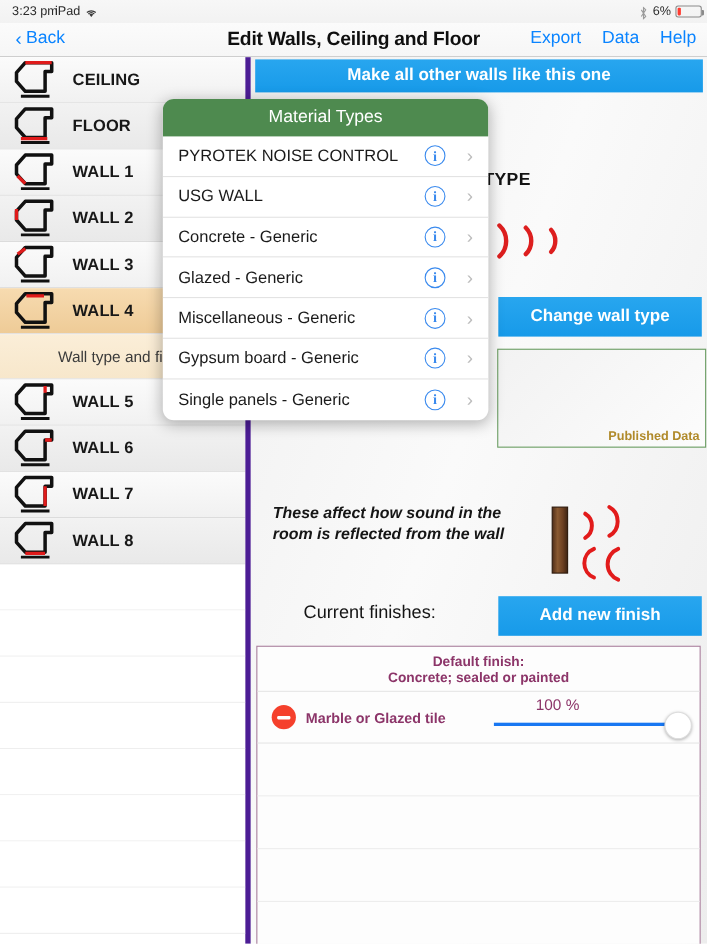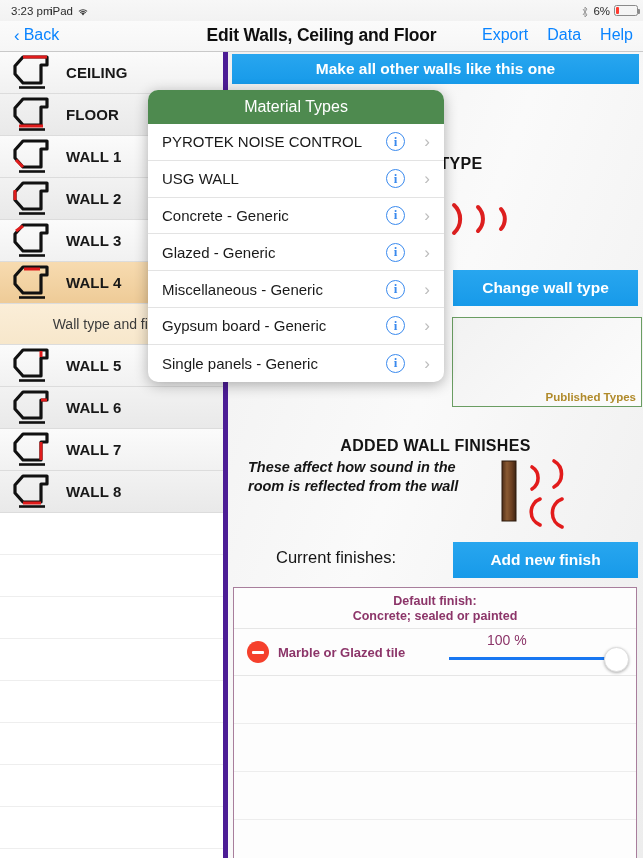--- a/index.html
+++ b/index.html
@@ -350,24 +350,23 @@
         <path d="M152 33 A17 17 0 0 1 152 57" stroke="#dd1f1f" stroke-width="4" fill="none" stroke-linecap="round"></path>
         <path d="M175 35 A15 15 0 0 1 175 55" stroke="#dd1f1f" stroke-width="4" fill="none" stroke-linecap="round"></path>
       </svg>
     </div>
 
     <div class="blue-btn btn-changewall">
       <span>Change wall type</span>
     </div>
 
     <div class="published-box">
-      <span class="published-label">Published Types</span>
-    </div>
-
-    <div class="section-head" id="finishHead">ADDED WALL FINISHES</div>
+      <span class="published-label">Published Data</span>
+    </div>
+
 
     <div class="finish-note">These affect how sound in the room is reflected from the wall</div>
 
     <div class="finish-art">
       <svg viewBox="0 0 92 82" width="92" height="82">
         <defs>
           <linearGradient id="woodB" x1="0" y1="0" x2="1" y2="0">
             <stop offset="0%" stop-color="#4e2d18"></stop>
             <stop offset="35%" stop-color="#8a5a32"></stop>
             <stop offset="70%" stop-color="#6b3f21"></stop>

